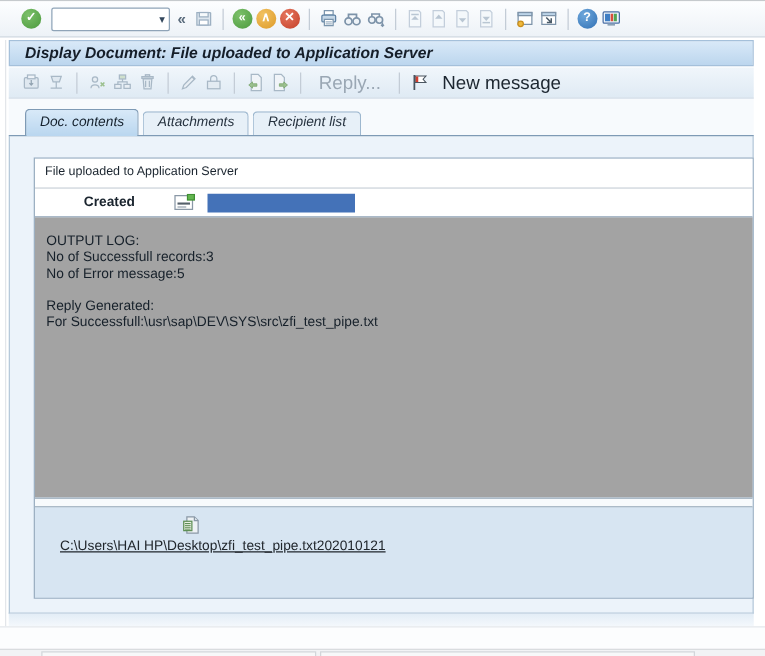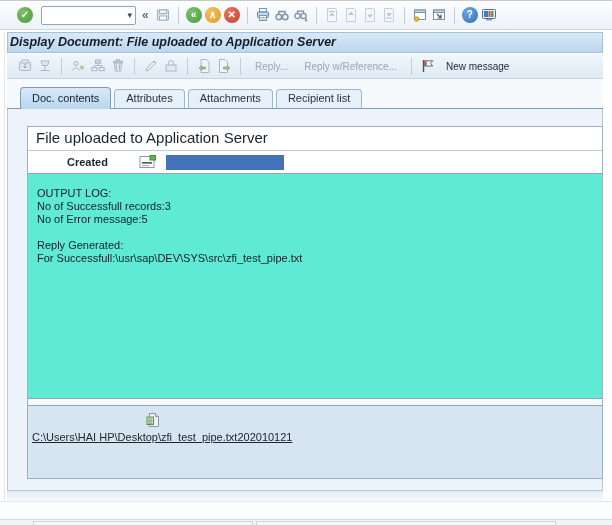--- a/index.html
+++ b/index.html
@@ -21,52 +21,52 @@
   .cmdfield input{flex:1;border:none;outline:none;height:13px;width:70px;font-size:11px;padding:0 2px;background:transparent;}
   .cmdfield .dd{color:#33475c;font-size:9px;padding:0 3px;cursor:pointer;}
   .tbtxt{color:#5a6b7c;font-size:12px;font-weight:bold;padding:0 3px;cursor:pointer;background:none;border:none;}
   .sep{width:1px;height:17px;background:#c3ccd6;margin:0 4px;}
   .ic{width:16px;height:16px;display:inline-block;cursor:pointer;}
   .ic svg{width:16px;height:16px;display:block;}
   
   .titlebar{position:absolute;left:7px;top:31px;width:596px;height:21px;box-sizing:border-box;
     background:linear-gradient(#d9e9f8,#bcd6ee);border:1px solid #a5c0da;
     font-size:12.5px;font-weight:bold;font-style:italic;color:#151e29;
-    line-height:19px;padding-left:2px;}
+    line-height:19px;padding-left:12px;}
   
   .apptoolbar{position:absolute;left:7px;top:53px;width:596px;height:25px;box-sizing:border-box;
     background:linear-gradient(#f0f6fb,#dfeaf4);border-bottom:1px solid #c6d4e1;
     display:flex;align-items:center;padding-left:10px;gap:4px;}
-  .apptoolbar .lbl{font-size:10px;color:#9aa7b4;padding:0 6px;background:none;border:none;}
+  .apptoolbar .lbl{font-size:15px;color:#9aa7b4;padding:0 6px;background:none;border:none;}
   .apptoolbar .lbl.enabled{color:#1c2630;cursor:pointer;}
   .midgap{position:absolute;left:7px;top:78px;width:596px;height:30px;background:#f7fafd;}
   
   .tabstrip{position:absolute;left:7px;top:86px;width:596px;height:22px;box-sizing:border-box;
-    border-bottom:1px solid #7e9ab5;display:flex;align-items:flex-end;padding-left:13px;gap:3px;z-index:2;}
+    border-bottom:1px solid #7e9ab5;display:flex;align-items:flex-end;padding-left:13px;gap:3px;z-index:2;font-style:italic;}
   .tab{font-size:11px;color:#26323f;background:#e7f0f8;border:1px solid #9db7cf;border-bottom:none;
     border-radius:4px 4px 0 0;height:18px;line-height:17px;padding:0 11px;cursor:pointer;}
   .tab.active{background:linear-gradient(#d8e9f8,#b9d6ef);border-color:#7e9ab5;height:21px;line-height:20px;
     margin-bottom:-1px;color:#14202c;z-index:3;}
   
   .panel{position:absolute;left:7px;top:108px;width:596px;height:382px;box-sizing:border-box;
     background:#ecf3fa;border:1px solid #b6c9da;border-top:none;}
   .editor{position:absolute;left:27px;top:125px;width:576px;height:353px;box-sizing:border-box;
     border:1px solid #9db0c2;display:flex;flex-direction:column;background:#d7e5f2;}
   .ed-title{height:23px;background:#fff;border-bottom:1px solid #c3ccd4;
-    font-size:15px;color:#1a242e;line-height:22px;padding-left:8px;}
+    font-size:10px;color:#1a242e;line-height:22px;padding-left:8px;}
   .ed-created{height:22px;background:#fff;border-bottom:1px solid #8fa3b6;display:flex;align-items:center;padding-left:32px;}
   .ed-created .clabel{font-size:11px;font-weight:bold;color:#1a242e;margin-left:7px;}
   .doc-ic{width:18px;height:14px;margin-left:31px;display:inline-block;}
   .redact{width:118px;height:15px;background:#4472b8;margin-left:9px;}
-  .ed-body{height:224px;box-sizing:border-box;background:#5eead4;padding:13px 0 0 9px;}
+  .ed-body{height:224px;box-sizing:border-box;background:#a3a3a3;padding:13px 0 0 9px;}
   .log-line{font-size:11px;line-height:13px;color:#16202a;white-space:pre;min-height:13px;}
   .ed-split{height:6px;background:#f7fafc;border-top:1px solid #93a5b5;border-bottom:1px solid #93a5b5;cursor:row-resize;}
   .ed-attach{flex:1;background:#d7e5f2;position:relative;}
   .att-ic{position:absolute;left:117px;top:6px;width:16px;height:16px;cursor:pointer;}
-  .att-link{position:absolute;left:4px;top:25px;font-size:11px;color:#20262c;text-decoration:underline;cursor:pointer;}
+  .att-link{position:absolute;left:20px;top:25px;font-size:11px;color:#20262c;text-decoration:underline;cursor:pointer;}
   
   .panelfoot{position:absolute;left:7px;top:490px;width:596px;height:10px;
     background:linear-gradient(#e3edf6,#f4f8fc);}
   .statusbar{position:absolute;left:0;top:500px;width:612px;height:18px;background:#fcfdfe;
     border-top:1px solid #e3e7eb;}
   .bottomstrip{position:absolute;left:0;top:518px;width:612px;height:7px;background:#f2f3f5;
     border-top:1px solid #d9dcdf;}
   .sfield{position:absolute;top:1px;height:10px;background:#f7f8f9;border:1px solid #d2d6da;box-sizing:border-box;}
   .winedge{position:absolute;left:4px;top:31px;width:1px;height:487px;background:#e3e6ea;}
 </style>
@@ -246,37 +246,35 @@
         </svg>
       </span>
     <span class="ic">
         <svg viewBox="0 0 16 16">
           <path d="M3.5 1.5 h5.5 l2.5 2.5 v10.5 h-8 z" fill="#f0f4f8" stroke="#a8b8c6"></path>
           <path d="M14 10 l-3-2.5 v1.5 h-3.5 v2 h3.5 v1.5 z" fill="#9cc08f" stroke="#76a368" stroke-width="0.6"></path>
         </svg>
       </span>
     <span class="sep"></span>
     <button class="lbl">Reply...</button>
-    <button class="lbl">Reply w/Reference...</button>
     <span class="sep"></span>
     <span class="ic">
         <svg viewBox="0 0 16 16">
           <line x1="3.5" y1="2" x2="3.5" y2="14" stroke="#4a5560" stroke-width="1.4"></line>
           <path d="M4.2 2.8 h8.5 l-2.2 2.6 2.2 2.6 h-8.5 z" fill="#fff" stroke="#4a5560" stroke-width="0.9"></path>
           <rect x="4.6" y="3.2" width="2" height="4.4" fill="#d23f2f"></rect>
         </svg>
       </span>
     <button class="lbl enabled">New message</button>
   </div>
 
   <div class="midgap"></div>
 
   <div class="tabstrip">
     <span class="tab active">Doc. contents</span>
-    <span class="tab">Attributes</span>
     <span class="tab">Attachments</span>
     <span class="tab">Recipient list</span>
   </div>
 
   <div class="panel"></div>
 
   <div class="editor">
     <div class="ed-title">File uploaded to Application Server</div>
     <div class="ed-created">
       <span class="clabel">Created</span>

